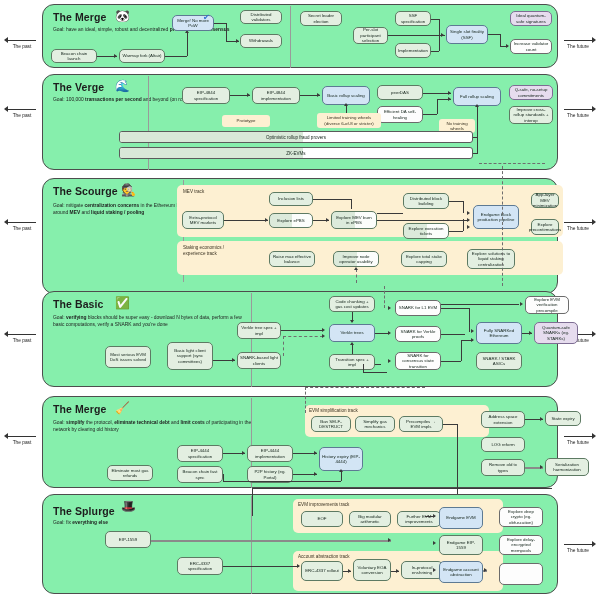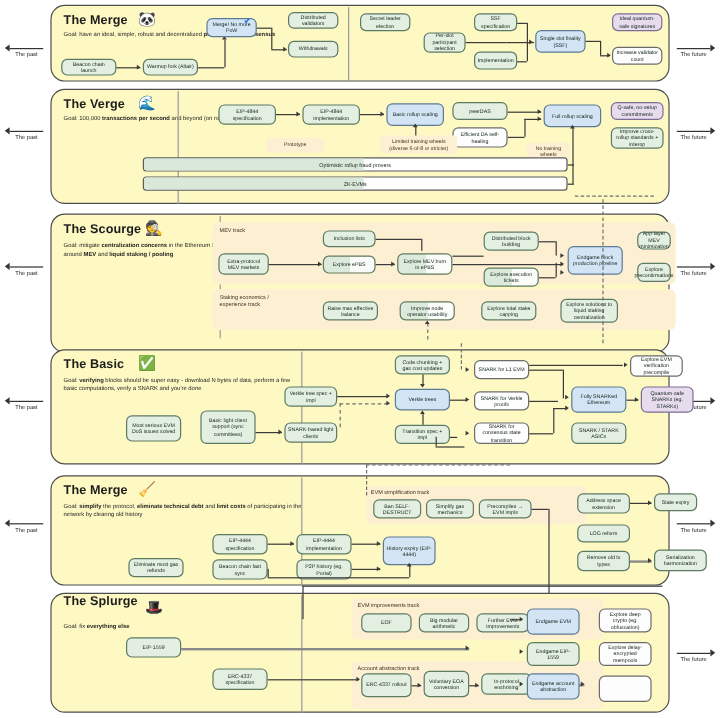--- a/index.html
+++ b/index.html
@@ -2,21 +2,21 @@
 <html><head>
 <meta charset="utf-8">
 <style>
   html,body{margin:0;padding:0;background:#ffffff;}
   body{width:600px;height:598px;font-family:"Liberation Sans","DejaVu Sans",sans-serif;
        color:#16211c;overflow:hidden;position:relative;}
   .page{position:relative;width:600px;height:598px;}
 
   
   .section{position:absolute;left:42px;width:516px;border:1px solid #4d4d4d;
-           border-radius:12px;background:#fef9c3;box-sizing:border-box;}
+           border-radius:12px;background:#86efac;box-sizing:border-box;}
   .sec-title{position:absolute;font-size:10.5px;font-weight:700;letter-spacing:.1px;color:#1d1d1d;}
   .sec-emoji{position:absolute;font-size:12px;line-height:1;}
   .sec-goal{position:absolute;font-size:4.9px;line-height:1.5;color:#1d1d1d;width:180px;}
   .sec-goal b{font-weight:700;}
 
   
   .rail{position:absolute;width:40px;text-align:center;font-size:4.8px;color:#202020;line-height:1.25;}
   .rail .arrow{position:relative;height:8px;}
   .rail .arrow .ln{position:absolute;top:4px;left:6px;width:28px;height:1px;background:#333;}
   .rail .arrow .hd{position:absolute;top:1px;width:0;height:0;border-top:3px solid transparent;
@@ -401,21 +401,21 @@
 
   <div class="rail right" style="left:558px;top:540px;">
     <div class="arrow">
         <div class="ln"></div>
         <div class="hd"></div>
       </div>
     <div>The future</div>
   </div>
 
   <div class="section" style="top:494px;height:100px;">
-    <div class="sec-title" style="left:10px;top:0;">The Splurge</div>
+    <div class="sec-title" style="left:10px;top:10px;">The Splurge</div>
     <div class="sec-emoji" style="left:78px;top:5px;">🎩</div>
     <div class="sec-goal" style="left:10px;top:24px;">
       Goal: fix <b>everything else</b>
     </div>
     <div class="divider" style="left:208px;top:1px;height:98px;"></div>
 
     <div class="track" style="left:250px;top:4px;width:210px;height:34px;"></div>
     <div class="track-label" style="left:255px;top:7px;">EVM improvements track</div>
     <div class="track" style="left:250px;top:56px;width:210px;height:40px;"></div>
     <div class="track-label" style="left:255px;top:59px;">Account abstraction track</div>

